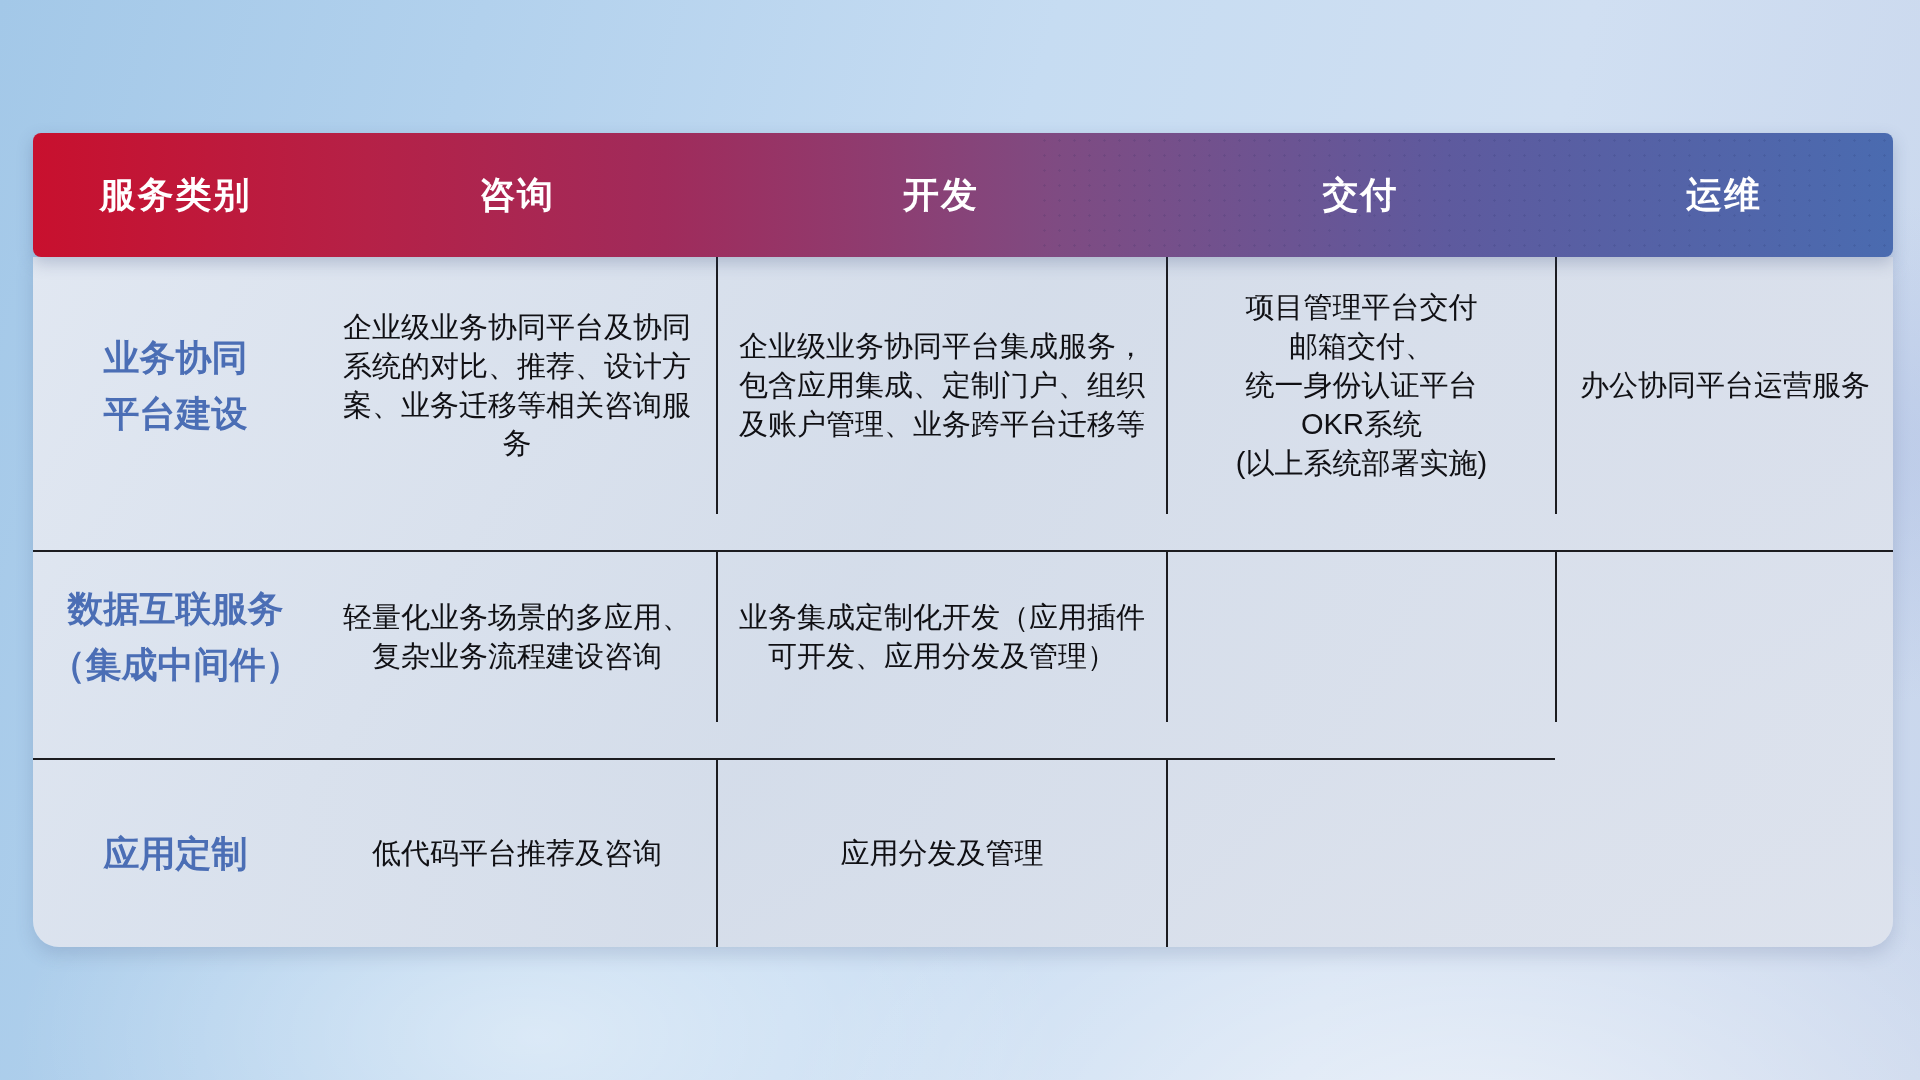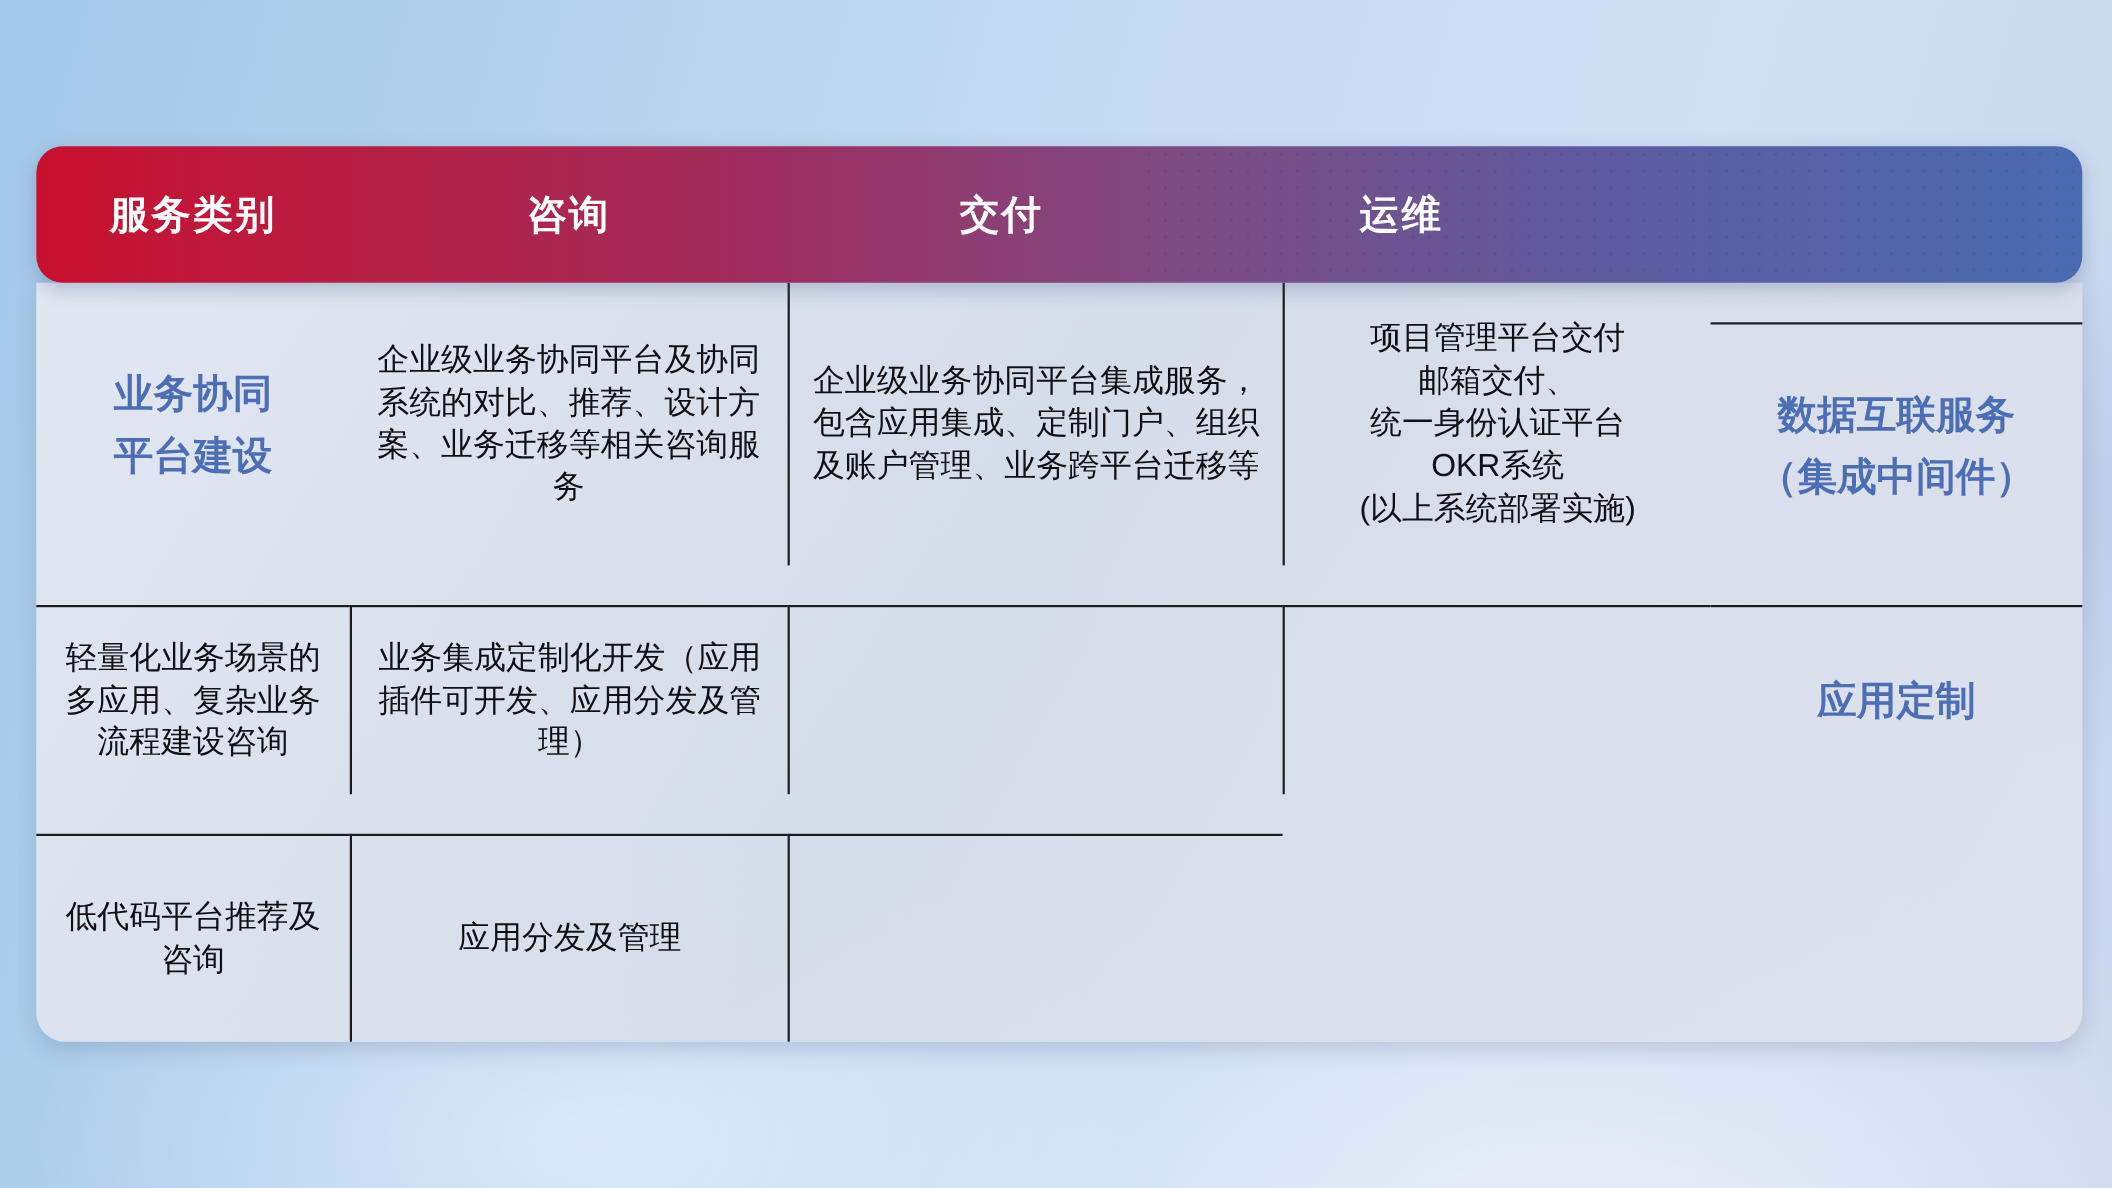--- a/index.html
+++ b/index.html
@@ -20,21 +20,21 @@
       linear-gradient(105deg, #A3C8E8 0%, #B2D1ED 22%, #C6DCF2 48%, #D0DFF2 72%, #C9D6EC 100%);
   }
 
   
   .table-header {
     position: absolute;
     left: 33px;
     top: 133px;
     width: 1860px;
     height: 124px;
-    border-radius: 24px;
+    border-radius: 8px;
     background: linear-gradient(90deg,
       #C8102E 0%,
       #B52147 18%,
       #A02B5B 34%,
       #7F4B82 55%,
       #5E5A9E 76%,
       #4A6BB0 100%);
     display: flex;
     align-items: center;
     box-shadow: 0 6px 16px rgba(50, 70, 120, 0.25);
@@ -104,35 +104,37 @@
   .h-line { border-top: 2px solid #1C1C20; margin-top: 36px; }
 </style>
 </head>
 <body>
 
 <div class="canvas">
 
   <div class="table-header">
     <div class="hdr-cell" style="width:285px">服务类别</div>
     <div class="hdr-cell" style="width:398px">咨询</div>
+    <div class="hdr-cell" style="width:450px">开发</div>
     <div class="hdr-cell" style="width:389px">交付</div>
     <div class="hdr-cell" style="width:338px">运维</div>
   </div>
 
   <div class="table-body">
 
     <div class="cell label-cell">业务协同
 平台建设</div>
     <div class="cell body-cell">企业级业务协同平台及协同系统的对比、推荐、设计方案、业务迁移等相关咨询服务</div>
     <div class="cell body-cell v-line">企业级业务协同平台集成服务，包含应用集成、定制门户、组织及账户管理、业务跨平台迁移等</div>
     <div class="cell body-cell v-line">项目管理平台交付
 邮箱交付、
 统一身份认证平台
 OKR系统
 (以上系统部署实施)</div>
+    <div class="cell body-cell v-line">办公协同平台运营服务</div>
 
     <div class="cell label-cell h-line">数据互联服务
 （集成中间件）</div>
     <div class="cell body-cell h-line">轻量化业务场景的多应用、复杂业务流程建设咨询</div>
     <div class="cell body-cell h-line v-line">业务集成定制化开发（应用插件可开发、应用分发及管理）</div>
     <div class="cell body-cell h-line v-line"></div>
     <div class="cell body-cell h-line v-line"></div>
 
     <div class="cell label-cell h-line">应用定制</div>
     <div class="cell body-cell h-line">低代码平台推荐及咨询</div>

